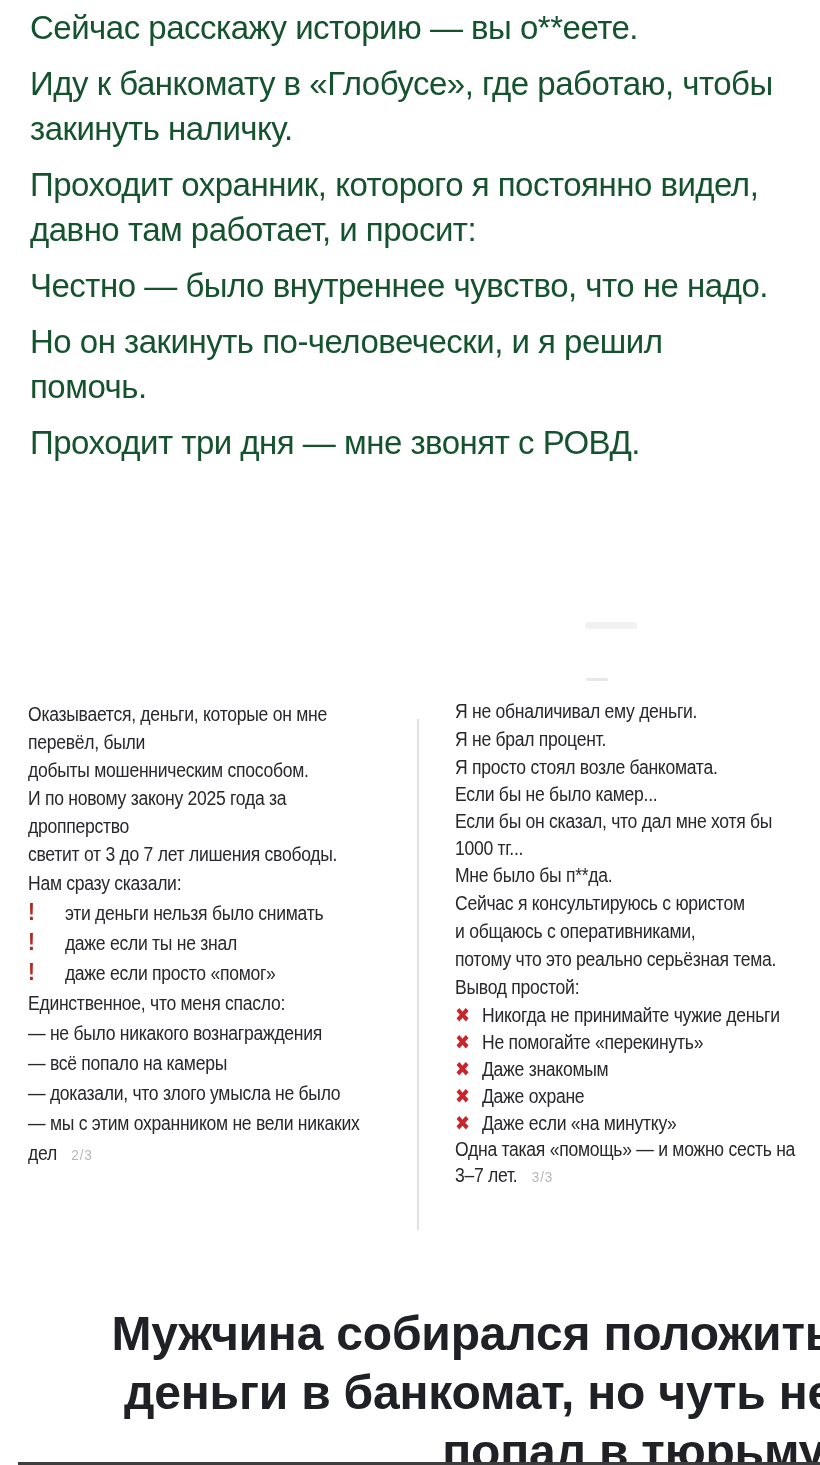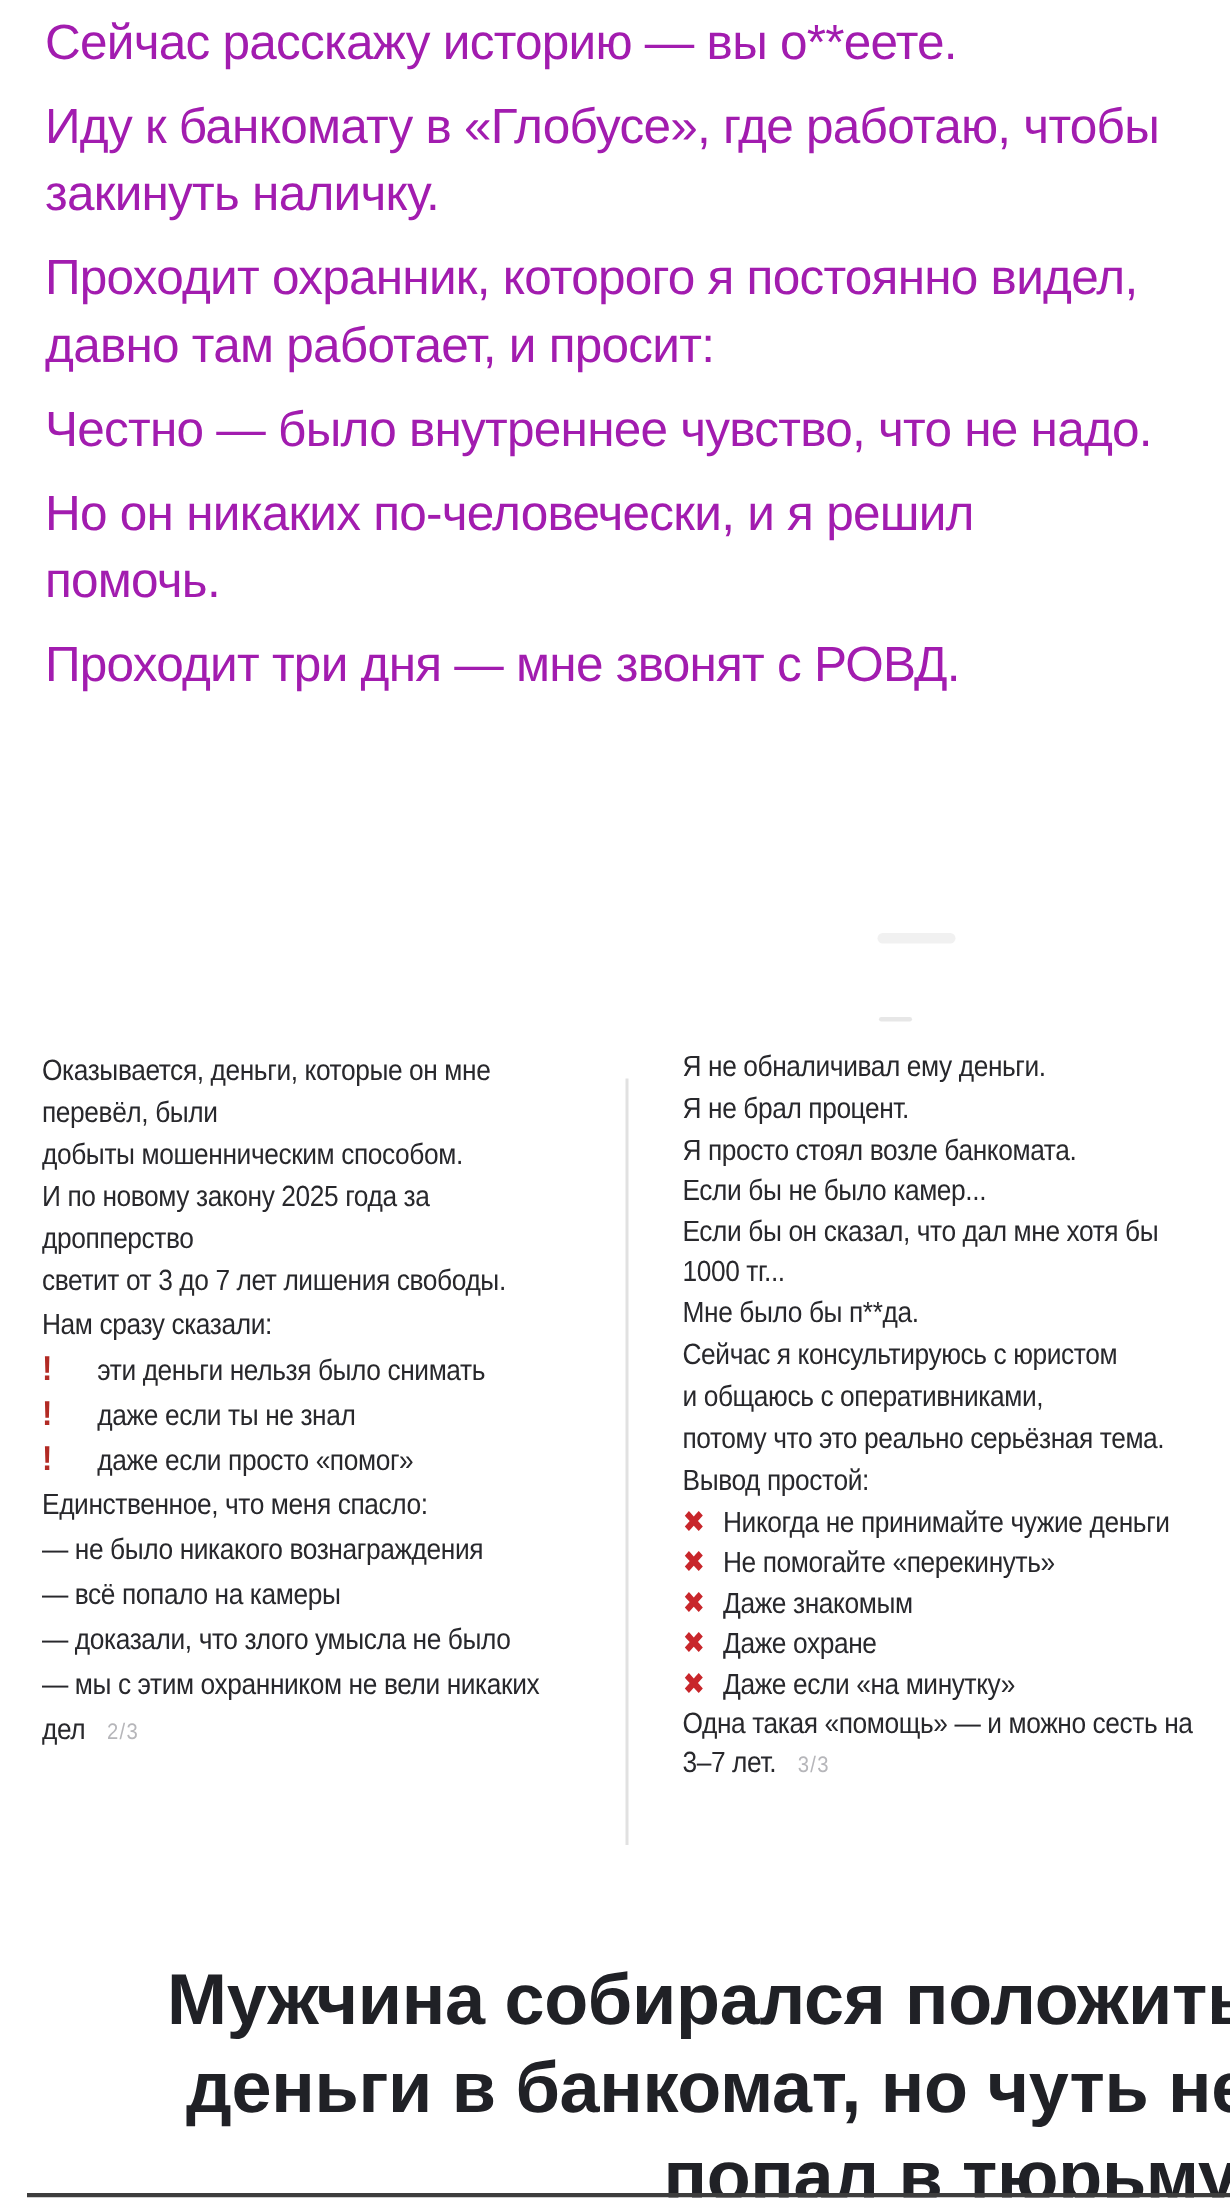--- a/index.html
+++ b/index.html
@@ -6,21 +6,21 @@
   body{
     width:820px;height:1465px;position:relative;overflow:hidden;
     background:#ffffff;
     font-family:"Liberation Sans","DejaVu Sans",sans-serif;
   }
   
   .story{position:absolute;left:30px;top:5px;width:790px;}
   .story p{
     margin:0 0 11px 0;
     font-size:33px;line-height:45px;letter-spacing:-0.5px;
-    color:#a21caf;white-space:pre-line;
+    color:#14532d;white-space:pre-line;
   }
   
   .col{
     position:absolute;width:436px;
     transform:scaleX(0.9);transform-origin:left top;
     color:#28282c;font-size:19.5px;line-height:28px;letter-spacing:-0.3px;
   }
   .col-left{left:28px;top:700px;}
   .col-right{left:455px;top:697px;}
   .col p{margin:0;white-space:pre-line;}
@@ -56,21 +56,21 @@
 </head>
 <body>
 
 <section class="story">
   <p>Сейчас расскажу историю — вы о**еете.</p>
   <p>Иду к банкомату в «Глобусе», где работаю, чтобы
 закинуть наличку.</p>
   <p>Проходит охранник, которого я постоянно видел,
 давно там работает, и просит:</p>
   <p>Честно — было внутреннее чувство, что не надо.</p>
-  <p>Но он никаких по-человечески, и я решил
+  <p>Но он закинуть по-человечески, и я решил
 помочь.</p>
   <p>Проходит три дня — мне звонят с РОВД.</p>
 </section>
 
 <div class="smudge1"></div>
 <div class="smudge2"></div>
 <div class="divider"></div>
 
 <section class="col col-left">
   <p>Оказывается, деньги, которые он мне

